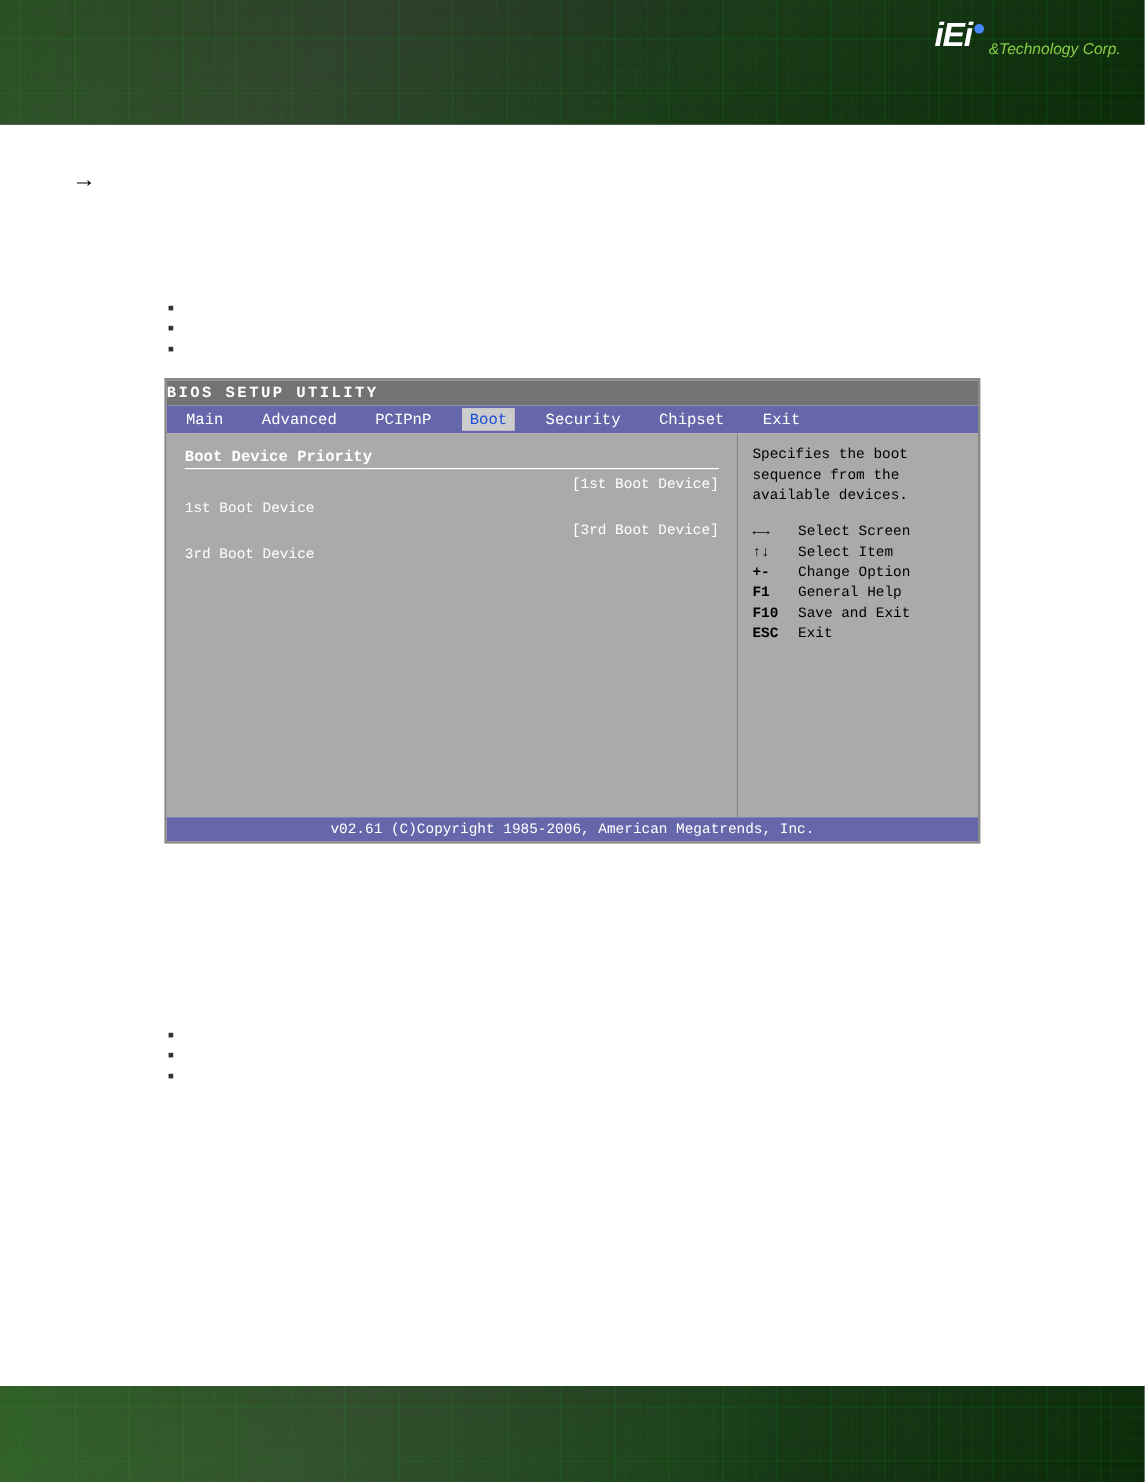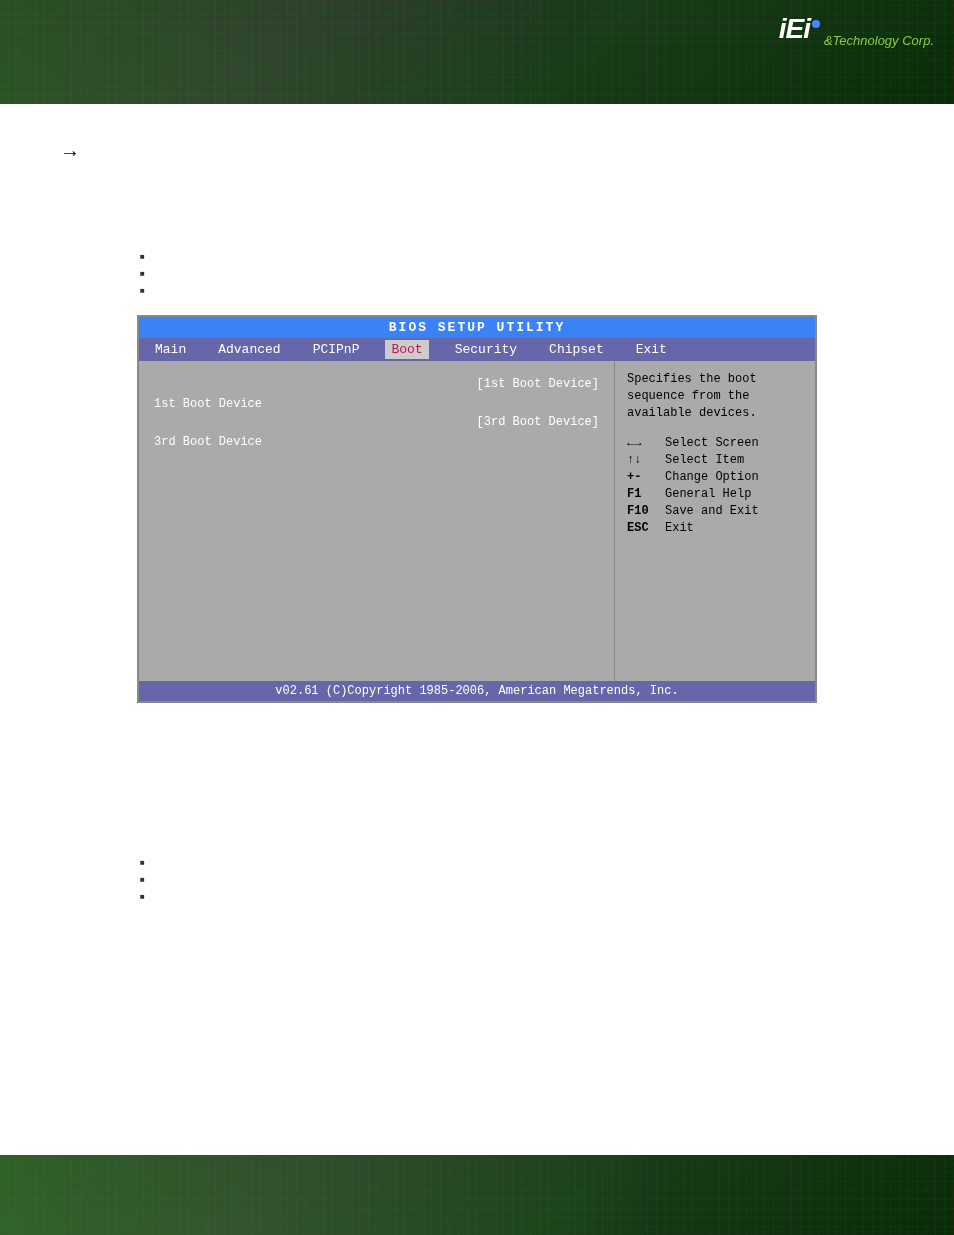--- a/index.html
+++ b/index.html
@@ -116,23 +116,22 @@
 
     
     .bios-container {
       width: 680px;
       margin: 15px auto;
       border: 2px solid #888;
       font-family: 'Courier New', Courier, monospace;
     }
 
     .bios-title-bar {
-      background: #3b82f6;
-      color: #ffffff;
-      text-align: center;
+      background: #737373;
+      color: #ffffff;
       padding: 3px 0;
       font-size: 13px;
       font-weight: bold;
       letter-spacing: 2px;
     }
 
     .bios-menu-bar {
       background: #6666aa;
       display: flex;
       align-items: center;
@@ -142,21 +141,21 @@
 
     .bios-menu-item {
       color: #ffffff;
       font-size: 13px;
       cursor: pointer;
       padding: 2px 6px;
     }
 
     .bios-menu-item.active {
       background: #cccccc;
-      color: #be185d;
+      color: #1d4ed8;
     }
 
     .bios-body {
       background: #aaaaaa;
       display: flex;
       min-height: 320px;
     }
 
     .bios-left {
       flex: 1;
@@ -314,20 +313,21 @@
       <span class="bios-menu-item">PCIPnP</span>
       <span class="bios-menu-item active">Boot</span>
       <span class="bios-menu-item">Security</span>
       <span class="bios-menu-item">Chipset</span>
       <span class="bios-menu-item">Exit</span>
     </div>
 
     <div class="bios-body">
 
       <div class="bios-left">
+        <div class="bios-section-title">Boot Device Priority</div>
 
         <div class="bios-item">
           <span class="bios-item-label">1st Boot Device</span>
           <span class="bios-item-value">[1st Boot Device]</span>
         </div>
 
 
         <div class="bios-item">
           <span class="bios-item-label">3rd Boot Device</span>
           <span class="bios-item-value">[3rd Boot Device]</span>

